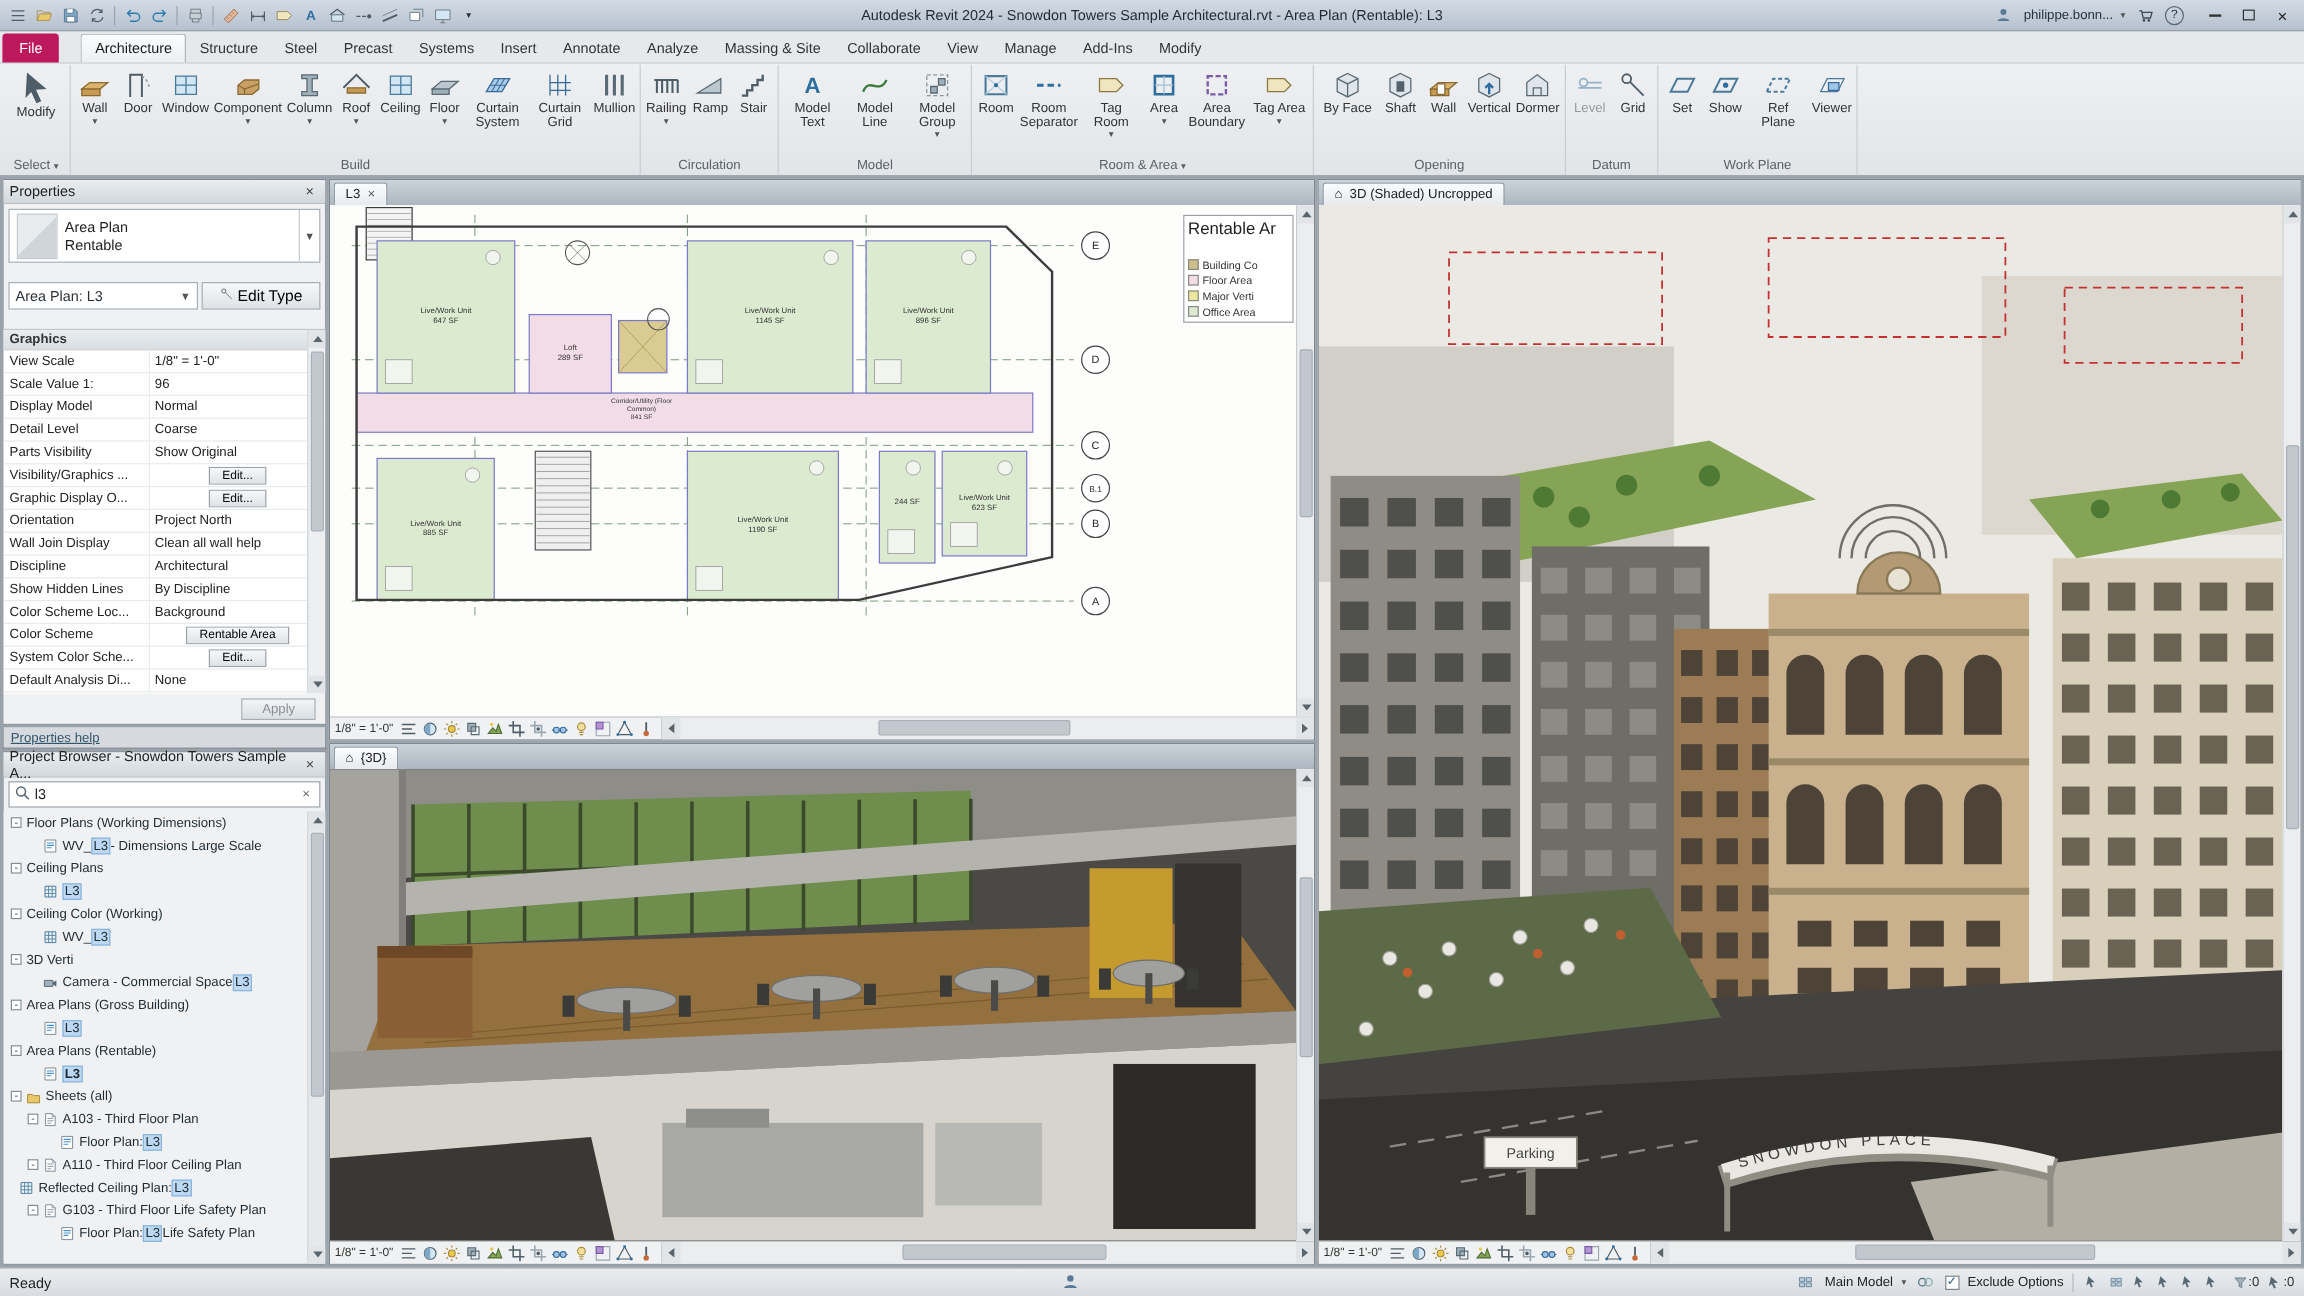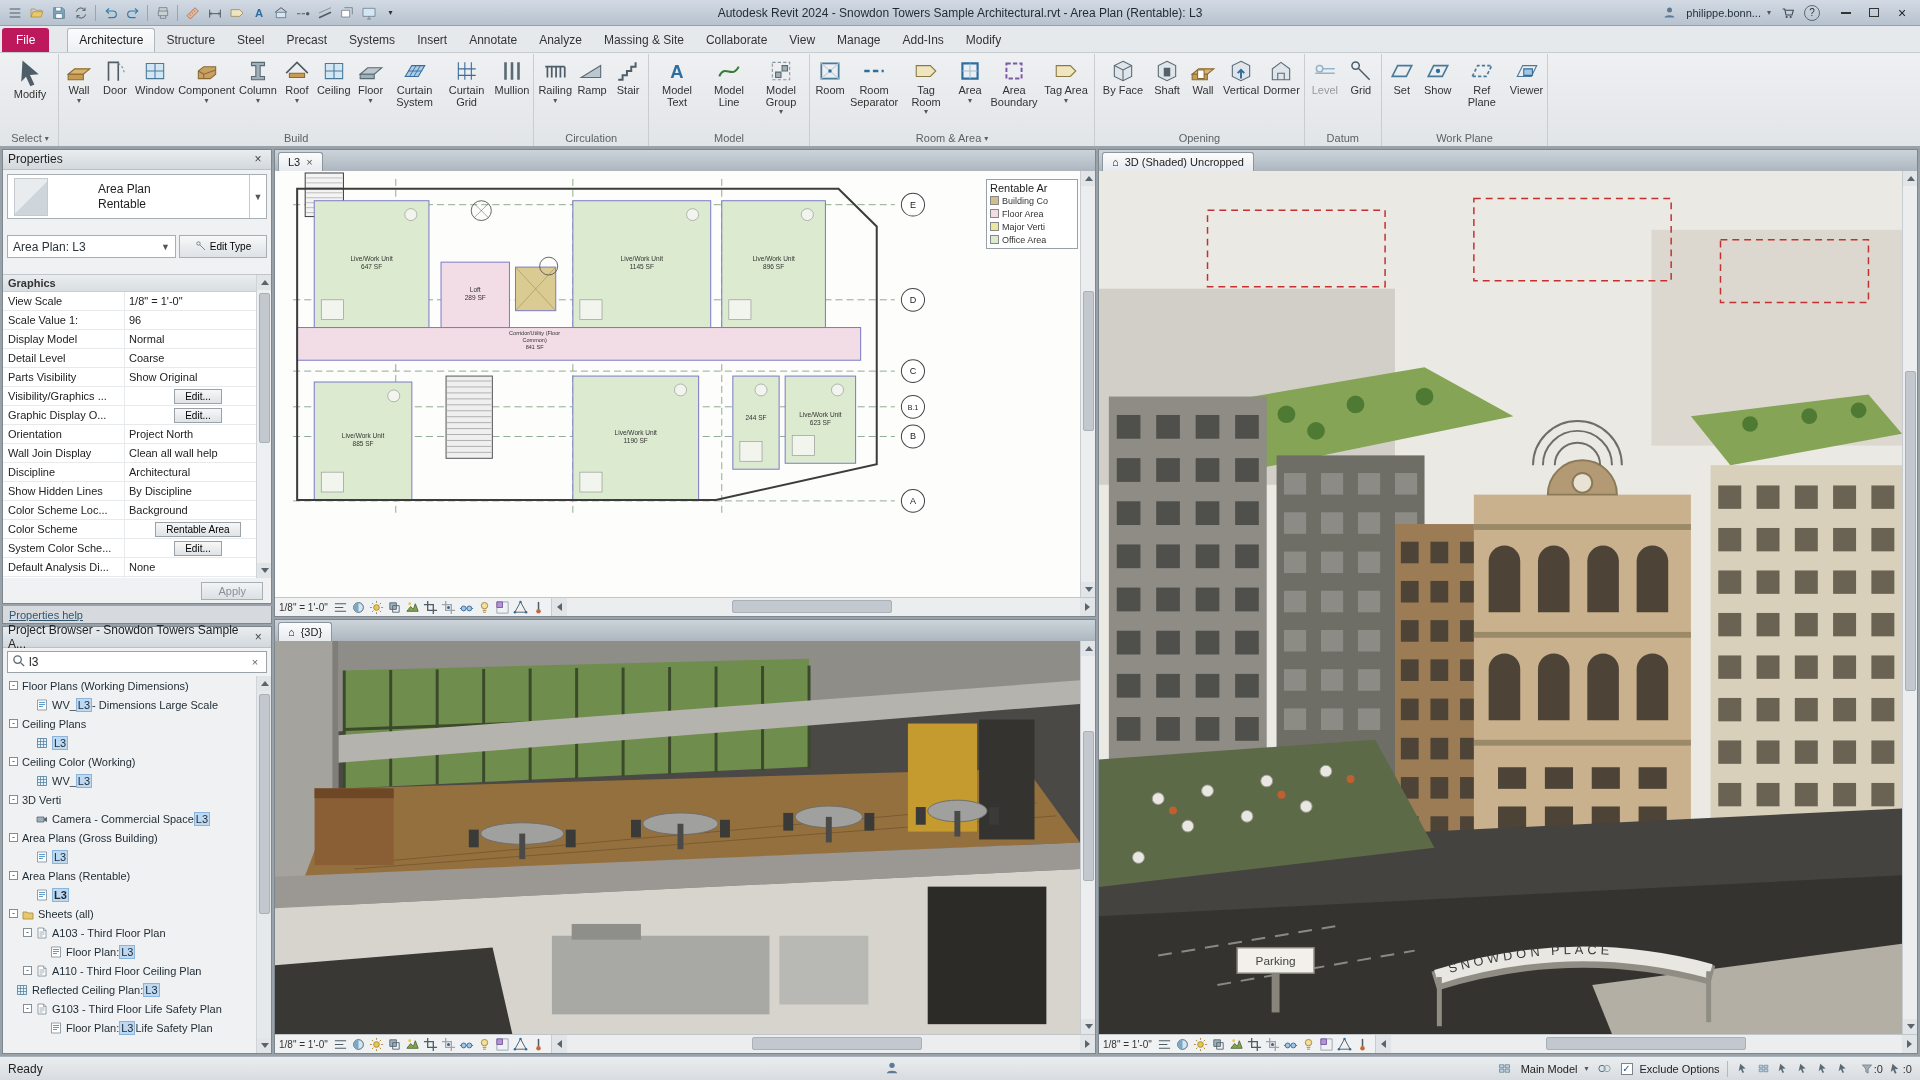--- a/index.html
+++ b/index.html
@@ -43,28 +43,28 @@
 .leftcol{width:270px;display:flex;flex-direction:column;gap:2px;min-height:0;}
 .centercol{flex:1;display:flex;flex-direction:column;gap:2px;min-width:0;}
 .rightcol{width:820px;display:flex;flex-direction:column;min-width:0;}
 
 .panelbox{background:#eff1f2;border:1px solid #7e868e;display:flex;flex-direction:column;min-height:0;}
 .pal-header{height:21px;background:linear-gradient(#e9edf0,#d2d8dd);border-bottom:1px solid #b9c0c6;display:flex;align-items:center;padding:0 5px;font-size:12px;color:#222;}
 .pal-x{margin-left:auto;font-size:12px;color:#444;width:16px;text-align:center;}
 
 
 .props{height:455px;}
-.type-selector{margin:4px 4px 2px;background:#fff;border:1px solid #a7afb6;height:48px;display:flex;align-items:center;gap:44px;}
+.type-selector{margin:4px 4px 2px;background:#fff;border:1px solid #a7afb6;height:48px;display:flex;align-items:center;}
 .type-thumb{width:34px;height:38px;border:1px solid #c4cacf;margin:0 6px;background:linear-gradient(135deg,#e8ecef 50%,#cfd6db 50%);}
 .type-name{flex:1;font-size:12px;line-height:1.25;color:#222;}
 .combo-arrow{width:17px;height:100%;border-left:1px solid #c4cacf;display:flex;align-items:center;justify-content:center;font-size:9px;color:#555;}
 .selector-row{display:flex;height:24px;margin:14px 4px;gap:3px;}
 .view-combo{flex:1;border:1px solid #a7afb6;background:#fff;font-size:12px;display:flex;align-items:center;padding:0 5px;}
 .view-combo .dd{margin-left:auto;font-size:9px;color:#555;}
-.edit-type{width:88px;border:1px solid #a7afb6;background:linear-gradient(#f7f8f9,#dde2e6);font-size:10px;display:flex;align-items:center;justify-content:center;gap:3px;}
+.edit-type{width:99px;border:1px solid #a7afb6;background:linear-gradient(#f7f8f9,#dde2e6);font-size:13px;display:flex;align-items:center;justify-content:center;gap:3px;}
 .prop-grid{height:322px;overflow:hidden;border-top:1px solid #c0c6cc;background:#fff;position:relative;margin-top:2px;}
 .prop-section{background:linear-gradient(#e9edf0,#d9dee2);font-weight:bold;font-size:11px;padding:2px 5px;border-bottom:1px solid #c9ced2;display:flex;color:#333;}
 .prop-section .car{margin-left:auto;color:#667;}
 .prop-row{display:flex;height:19px;border-bottom:1px solid #e7eaec;font-size:11px;align-items:center;}
 .prop-label{width:122px;padding:0 5px;border-right:1px solid #e7eaec;color:#222;overflow:hidden;white-space:nowrap;align-self:stretch;display:flex;align-items:center;}
 .prop-value{flex:1;padding:0 4px;overflow:hidden;white-space:nowrap;color:#222;display:flex;align-items:center;}
 .prop-btn{border:1px solid #9aa2a8;background:linear-gradient(#f6f7f8,#dfe3e6);font-size:10px;padding:1px 10px;margin:0 auto;}
 .pscroll{position:absolute;top:0;right:0;bottom:0;width:15px;background:#edeff1;border-left:1px solid #d0d4d8;}
 .apply-row{height:26px;display:flex;align-items:center;justify-content:flex-end;padding:0 8px;background:#eff1f2;}
 .apply-btn{border:1px solid #a7afb6;background:linear-gradient(#f2f4f5,#dbe0e4);color:#8a9096;font-size:11px;padding:2px 16px;}
@@ -106,21 +106,21 @@
 .hscroll{flex:1;height:100%;position:relative;background:#ecedef;border-left:1px solid #c8ccd0;}
 .hs-arr{position:absolute;top:0;width:15px;height:100%;background:#e2e5e8;display:flex;align-items:center;justify-content:center;}
 .hs-thumb{position:absolute;top:2px;height:13px;background:#c2c8ce;border:1px solid #a8b0b8;border-radius:2px;}
 .tri{width:0;height:0;}
 .tri.up{border-left:4px solid transparent;border-right:4px solid transparent;border-bottom:5px solid #5a646c;}
 .tri.down{border-left:4px solid transparent;border-right:4px solid transparent;border-top:5px solid #5a646c;}
 .tri.left{border-top:4px solid transparent;border-bottom:4px solid transparent;border-right:5px solid #5a646c;}
 .tri.right{border-top:4px solid transparent;border-bottom:4px solid transparent;border-left:5px solid #5a646c;}
 
 .plan-legend{position:absolute;top:8px;right:2px;width:92px;background:#fff;border:1px solid #98a0a8;font-size:9px;padding:2px 3px;color:#333;}
-.plan-legend .lt{font-size:11px;margin-bottom:0;color:#222;}
+.plan-legend .lt{font-size:14px;margin-bottom:16px;color:#222;}
 .lg-row{display:flex;align-items:center;gap:3px;height:13px;}
 .lg-sw{width:9px;height:9px;border:1px solid #888;flex:none;}
 
 
 .statusbar{height:24px;background:linear-gradient(#eaedf0,#d8dce0);border-top:1px solid #aab2ba;display:flex;align-items:center;padding:2px 8px;font-size:12px;color:#222;position:relative;}
 .sb-right{margin-left:auto;display:flex;align-items:center;gap:7px;font-size:11px;}
 .sb-ic{width:18px;height:18px;display:flex;align-items:center;justify-content:center;}
 .sb-dd{font-size:8px;color:#555;}
 .cb{width:12px;height:12px;border:1px solid #7a848c;background:#fff;display:flex;align-items:center;justify-content:center;font-size:10px;color:#2a5a8a;line-height:1;}
 .sb-count{display:flex;align-items:center;font-size:11px;color:#333;}

